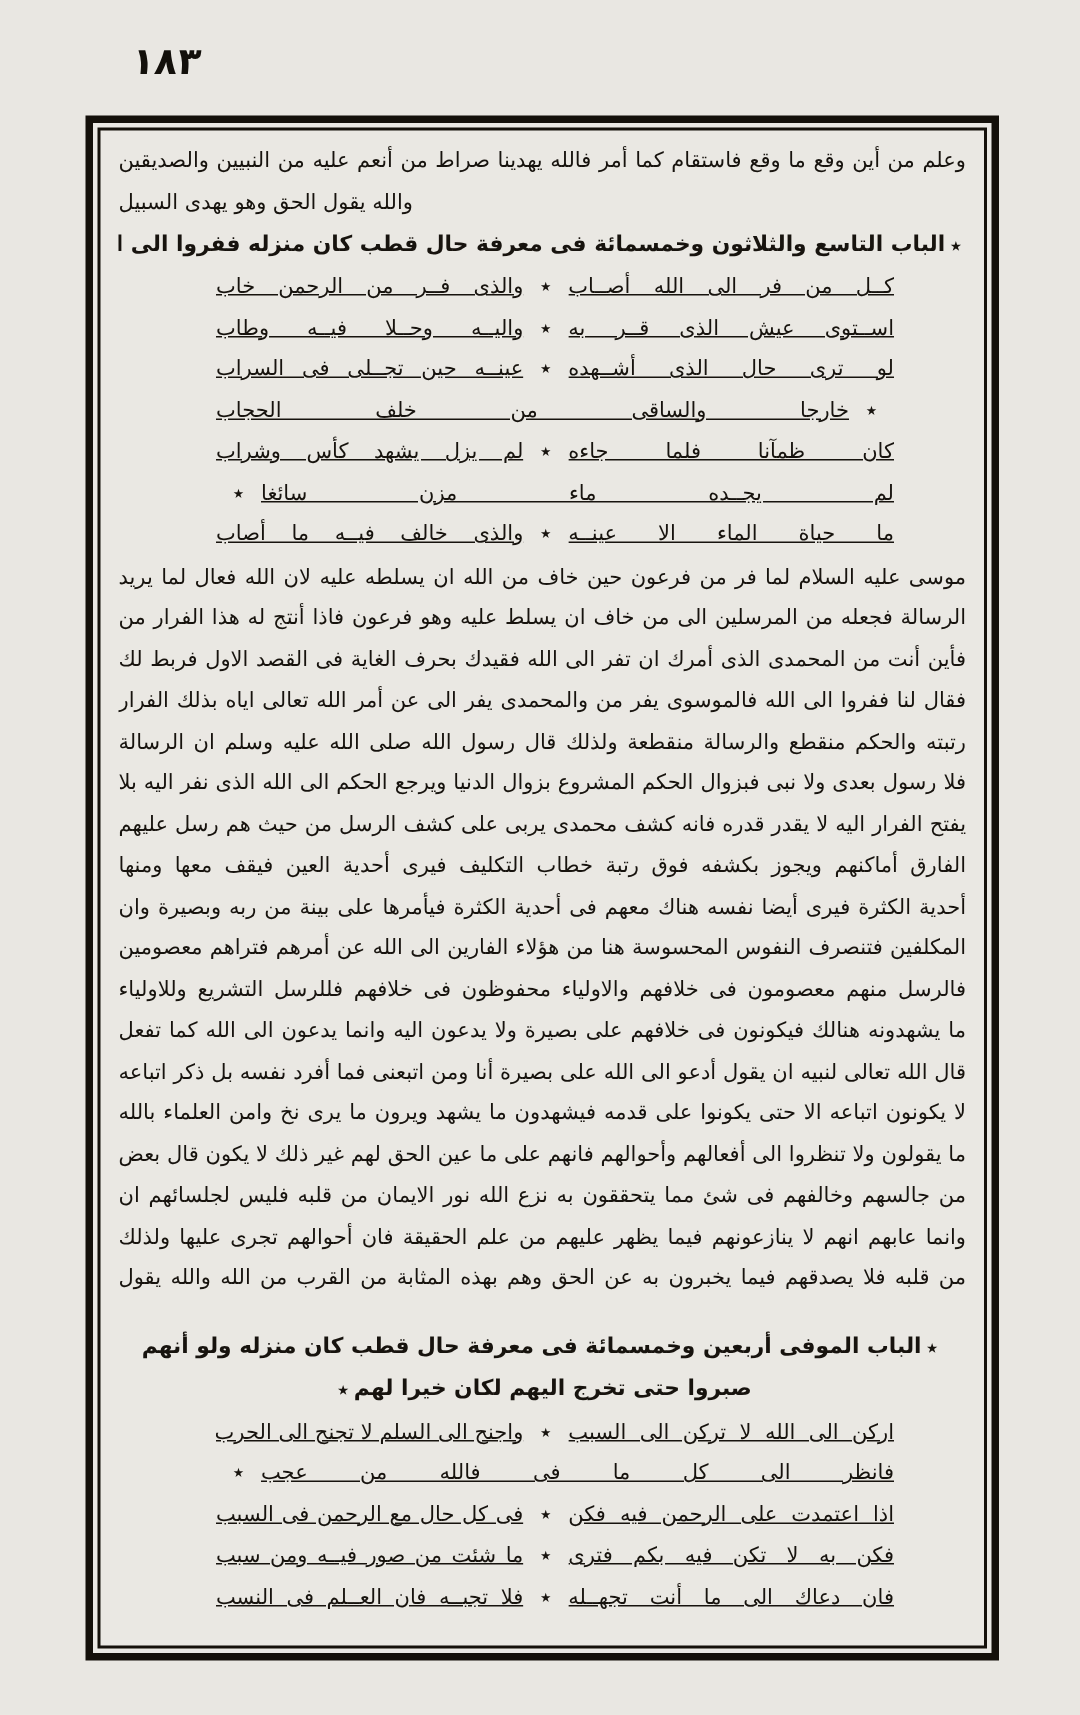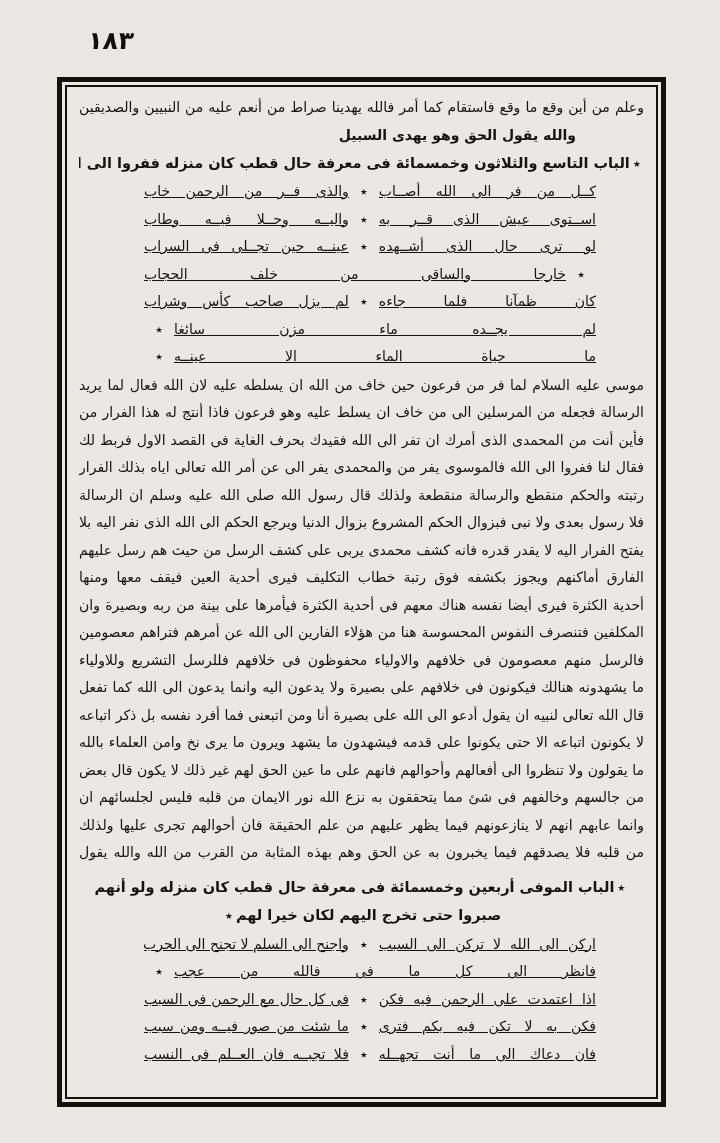--- a/index.html
+++ b/index.html
@@ -44,23 +44,22 @@
     line-height: 27.5px;
     height: 27.5px;
     overflow: hidden;
     color: #17130e;
   }
   .justify {
     text-align: justify;
     text-align-last: justify;
   }
   .intro-end {
-    text-align: right;
+    text-align: left;
     padding-right: 68px;
-    font-weight: bold;
   }
   .chapter-heading {
     font-size: 14.5px;
     font-weight: bold;
     line-height: 28px;
     height: 28px;
     text-align: center;
     overflow: hidden;
     white-space: nowrap;
   }
@@ -91,21 +90,21 @@
   }
   .hemi-right { flex: 1.06; }
   .hemi-left  { flex: 1; }
   .verse-sep {
     flex: 0 0 30px;
     text-align: center;
     font-size: 14px;
     color: #17130e;
   }
   .prose { margin-top: 0; }
-  .heading-block { margin-top: 6px; }
+  .heading-block { margin-top: 17px; }
   .poem-bottom { margin-top: 2px; }
 </style>
 </head>
 <body>
 
 <div class="page">
 
   <div class="page-number">١٨٣</div>
 
   <div class="frame-outer">
@@ -134,29 +133,30 @@
           <span class="verse-sep">٭</span>
           <span class="hemi hemi-left">عينــه حين تجــلى فى السراب</span>
         </div>
         <div class="verse">
           <span class="verse-sep">٭</span>
           <span class="hemi hemi-left">خارجا والساقى من خلف الحجاب</span>
         </div>
         <div class="verse">
           <span class="hemi hemi-right">كان ظمآنا فلما جاءه</span>
           <span class="verse-sep">٭</span>
-          <span class="hemi hemi-left">لم يزل صاحب كأس وشراب</span>
+          <span class="hemi hemi-left">لم يزل يشهد كأس وشراب</span>
         </div>
         <div class="verse">
           <span class="hemi hemi-right">لم يجــده ماء مزن سائغا</span>
           <span class="verse-sep">٭</span>
         </div>
         <div class="verse">
           <span class="hemi hemi-right">ما حياة الماء الا عينــه</span>
           <span class="verse-sep">٭</span>
+          <span class="hemi hemi-left">والذى خالف فيــه ما أصاب</span>
         </div>
       </div>
 
       <div class="prose">
         <p class="line justify">موسى عليه السلام لما فر من فرعون حين خاف من الله ان يسلطه عليه لان الله فعال لما يريد فوهبه الله حكما وهى</p>
         <p class="line justify">الرسالة فجعله من المرسلين الى من خاف ان يسلط عليه وهو فرعون فاذا أنتج له هذا الفرار من المخلوق خوفا على نفسه</p>
         <p class="line justify">فأين أنت من المحمدى الذى أمرك ان تفر الى الله فقيدك بحرف الغاية فى القصد الاول فربط لك البداية بالنهاية</p>
         <p class="line justify">فقال لنا ففروا الى الله فالموسوى يفر من والمحمدى يفر الى عن أمر الله تعالى اياه بذلك الفرار فما أكمل شرعه وما أعلى</p>
         <p class="line justify">رتبته والحكم منقطع والرسالة منقطعة ولذلك قال رسول الله صلى الله عليه وسلم ان الرسالة والنبوة قد انقطعت</p>
         <p class="line justify">فلا رسول بعدى ولا نبى فبزوال الحكم المشروع بزوال الدنيا ويرجع الحكم الى الله الذى نفر اليه بلا واسطة فالذى</p>

